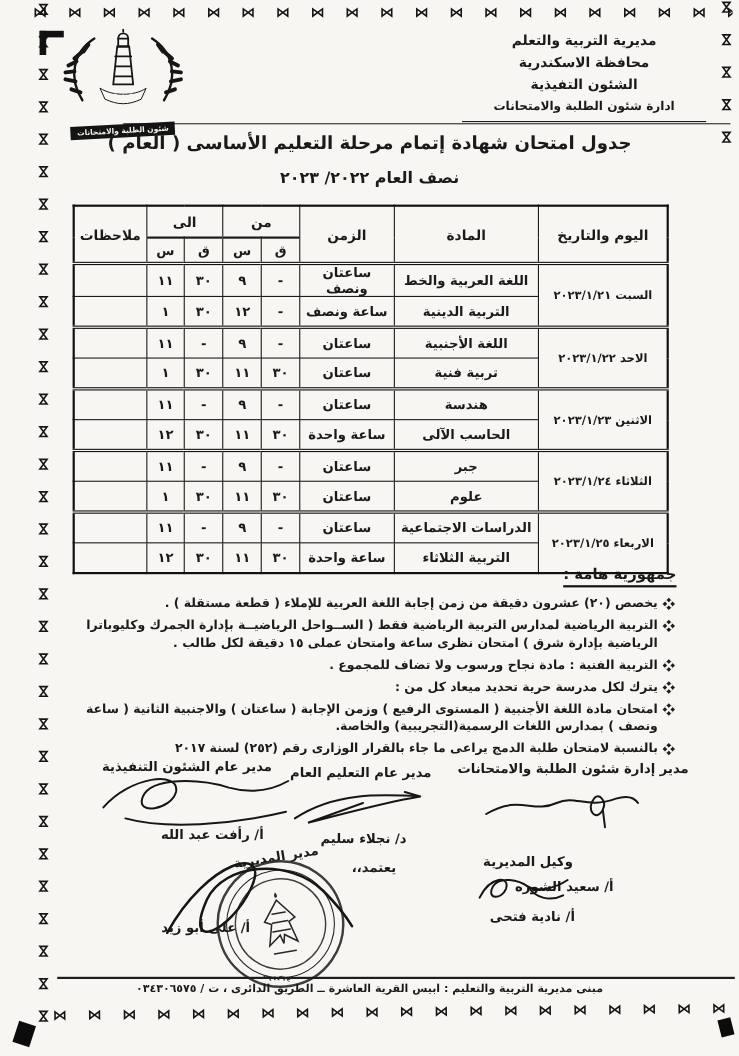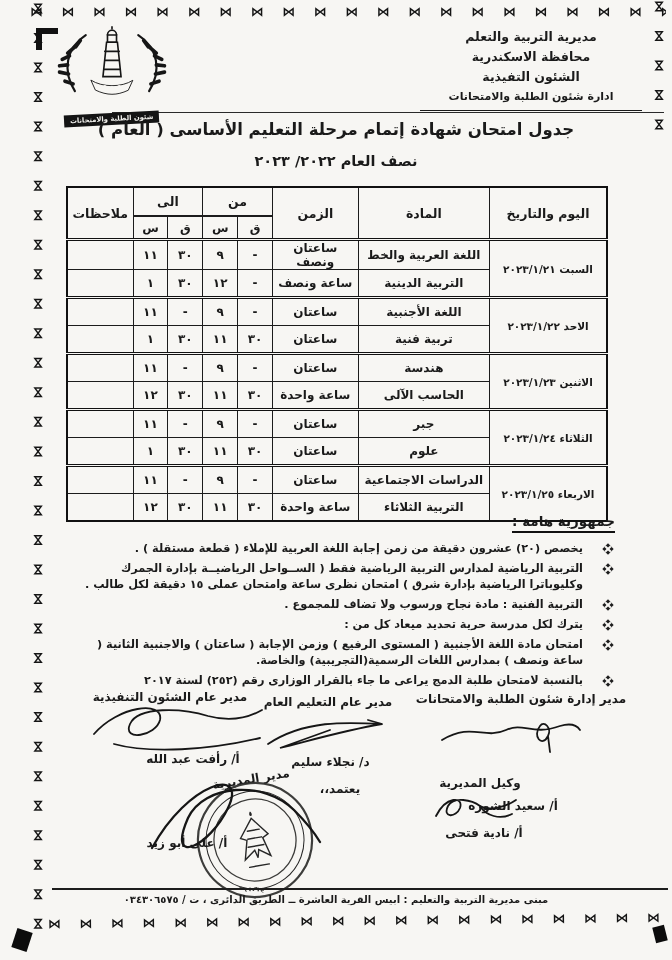--- a/index.html
+++ b/index.html
@@ -30,21 +30,21 @@
   thead tr:first-child th{height:27px;font-size:12.5px;}
   thead tr:last-child th{height:21px;font-size:12px;}
   thead th{border-bottom-width:2px;}
   tbody td{height:26px;font-size:12px;}
   td.day-cell{font-size:10.5px;}
   tr.gfirst td{border-top:3px double #111;}
   
   .notes-head{top:511px;left:455px;width:160px;}
   .notes-head span{display:inline-block;font-size:13.5px;font-weight:bold;border-bottom:2px solid #111;padding-bottom:2px;}
   .notes-list{top:541px;left:66px;width:546px;font-size:11.3px;font-weight:bold;line-height:16px;}
-  .note-item{display:flex;gap:21px;margin-bottom:4px;align-items:flex-start;}
+  .note-item{display:flex;gap:6px;margin-bottom:4px;align-items:flex-start;}
   .note-text{flex:1;text-align:right;}
   .bullet{flex:0 0 8px;width:8px;height:8px;background:#1d1d1d;transform:rotate(45deg);position:relative;margin-top:4px;}
   .bullet::before{content:"";position:absolute;left:0;right:0;top:3px;height:2px;background:#f7f6f3;}
   .bullet::after{content:"";position:absolute;top:0;bottom:0;left:3px;width:2px;background:#f7f6f3;}
   
   .sig-title{font-size:12px;font-weight:bold;text-align:center;}
   .sig-name{font-size:12px;font-weight:bold;text-align:center;}
   .rot{transform:rotate(-9deg);}
   svg path{fill:none;stroke:#161616;stroke-linecap:round;}
   .sigpath{stroke-width:1.8px;}

